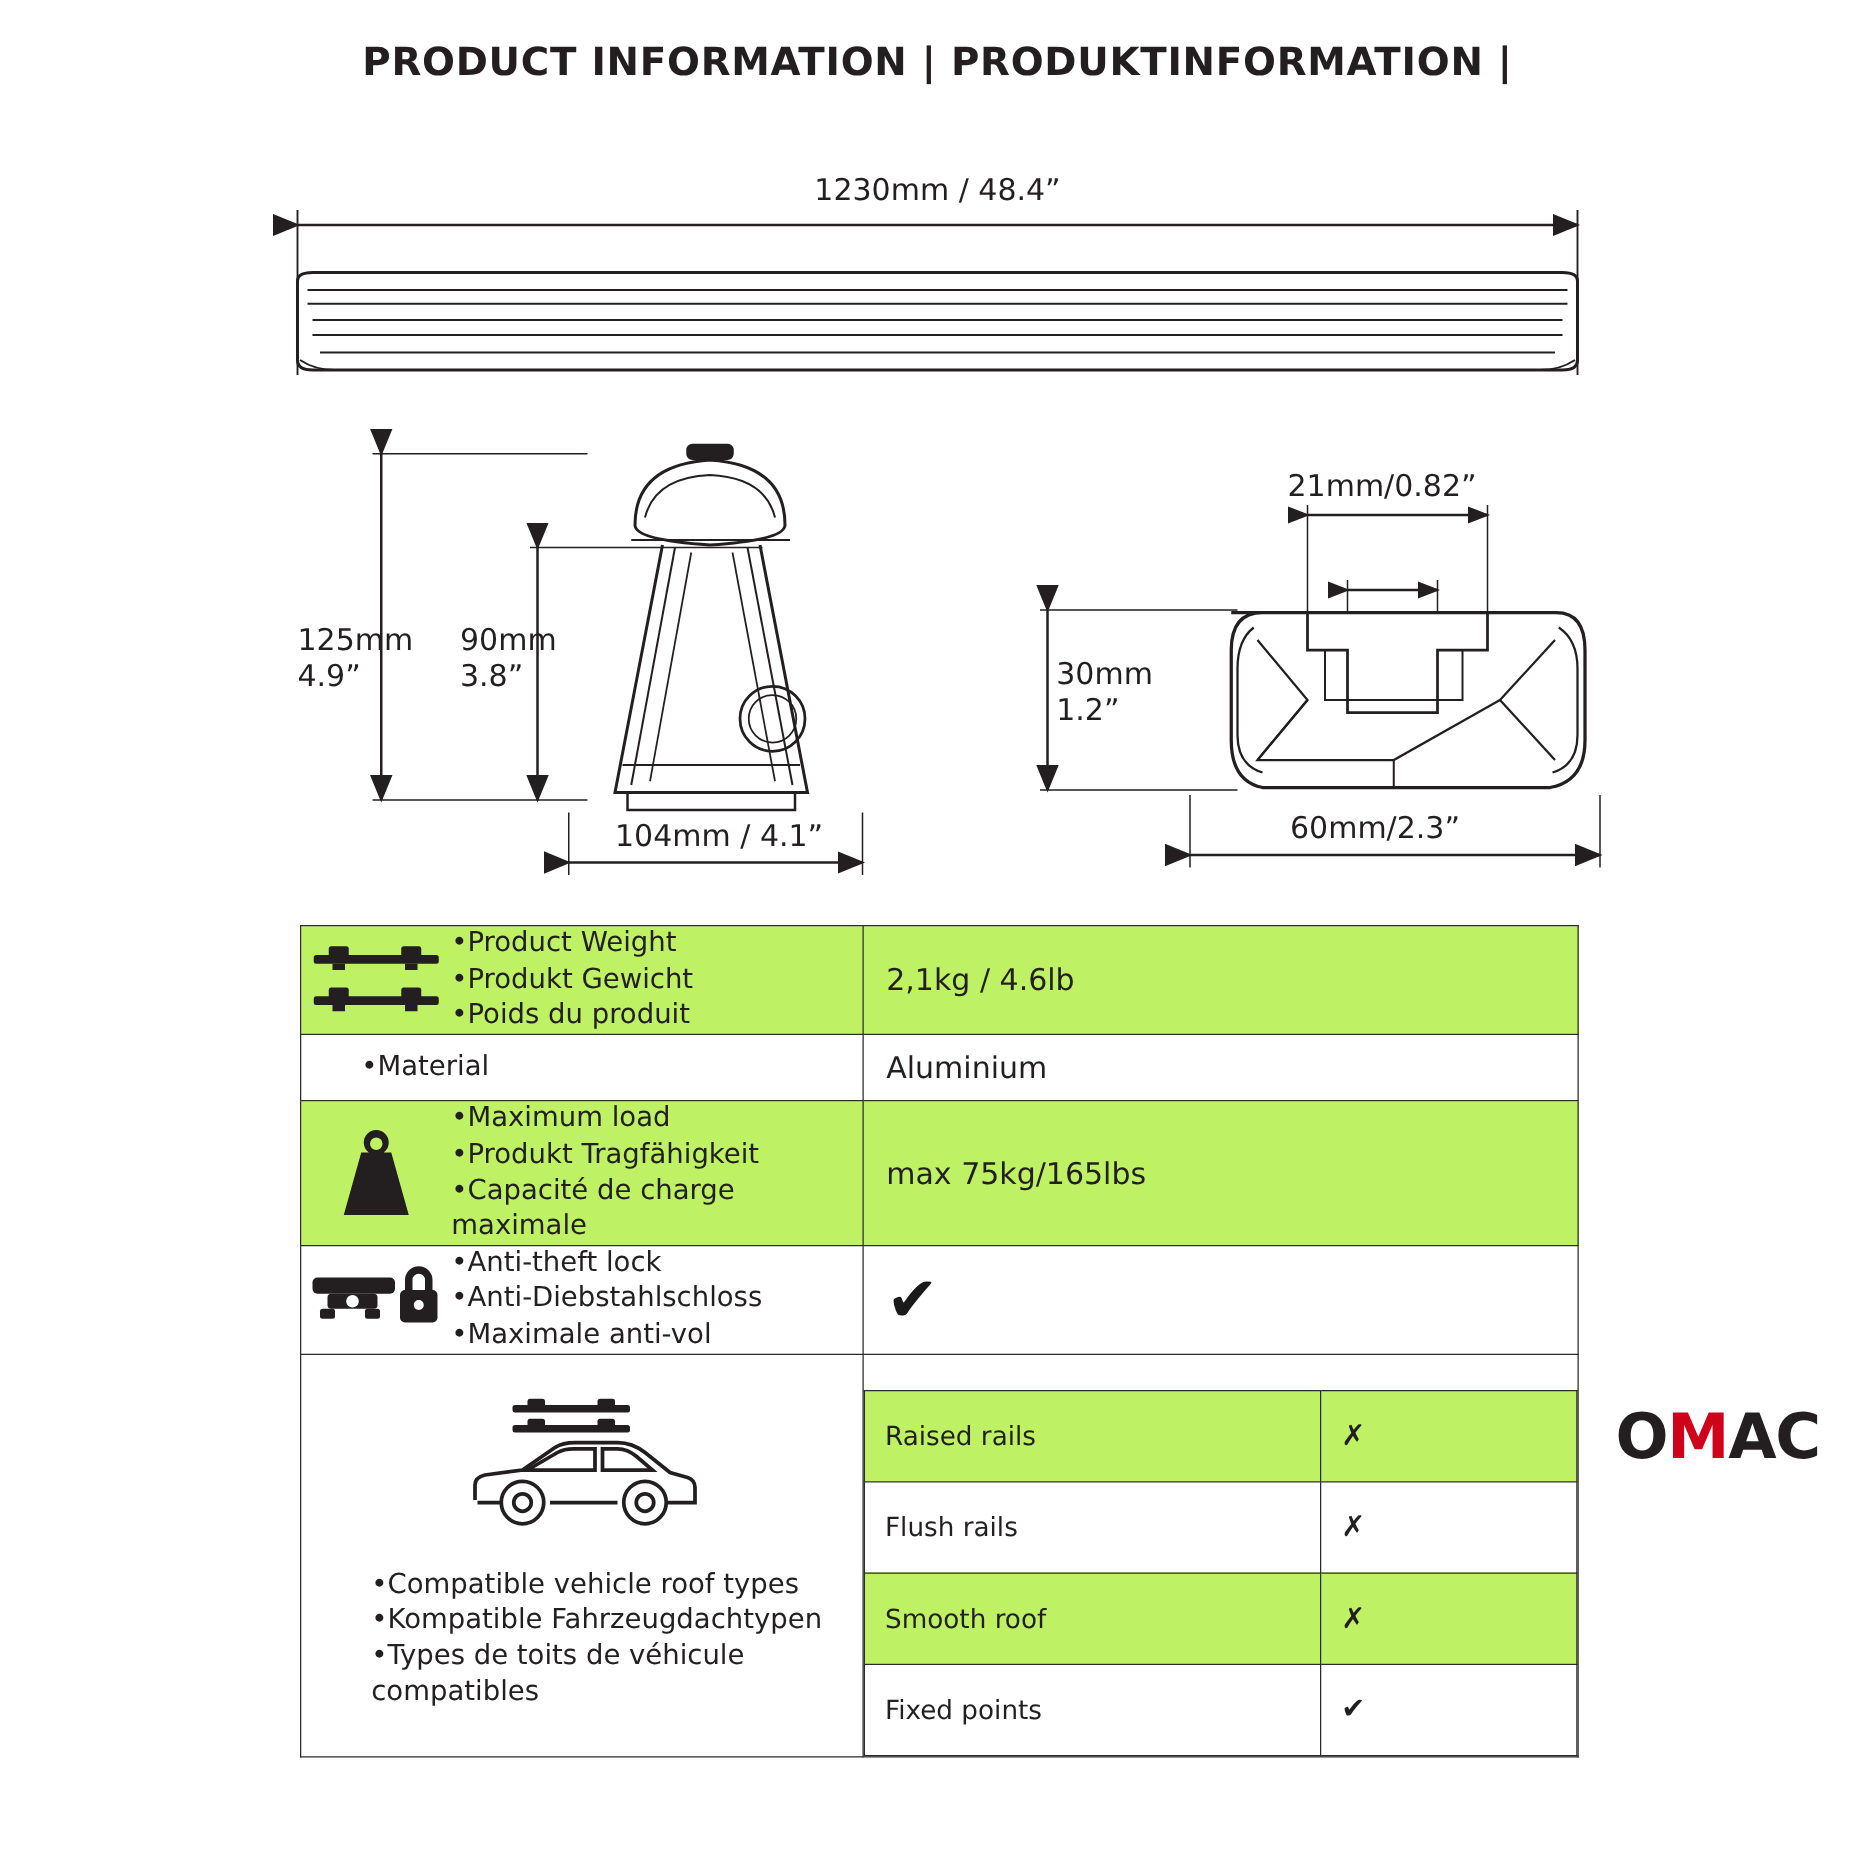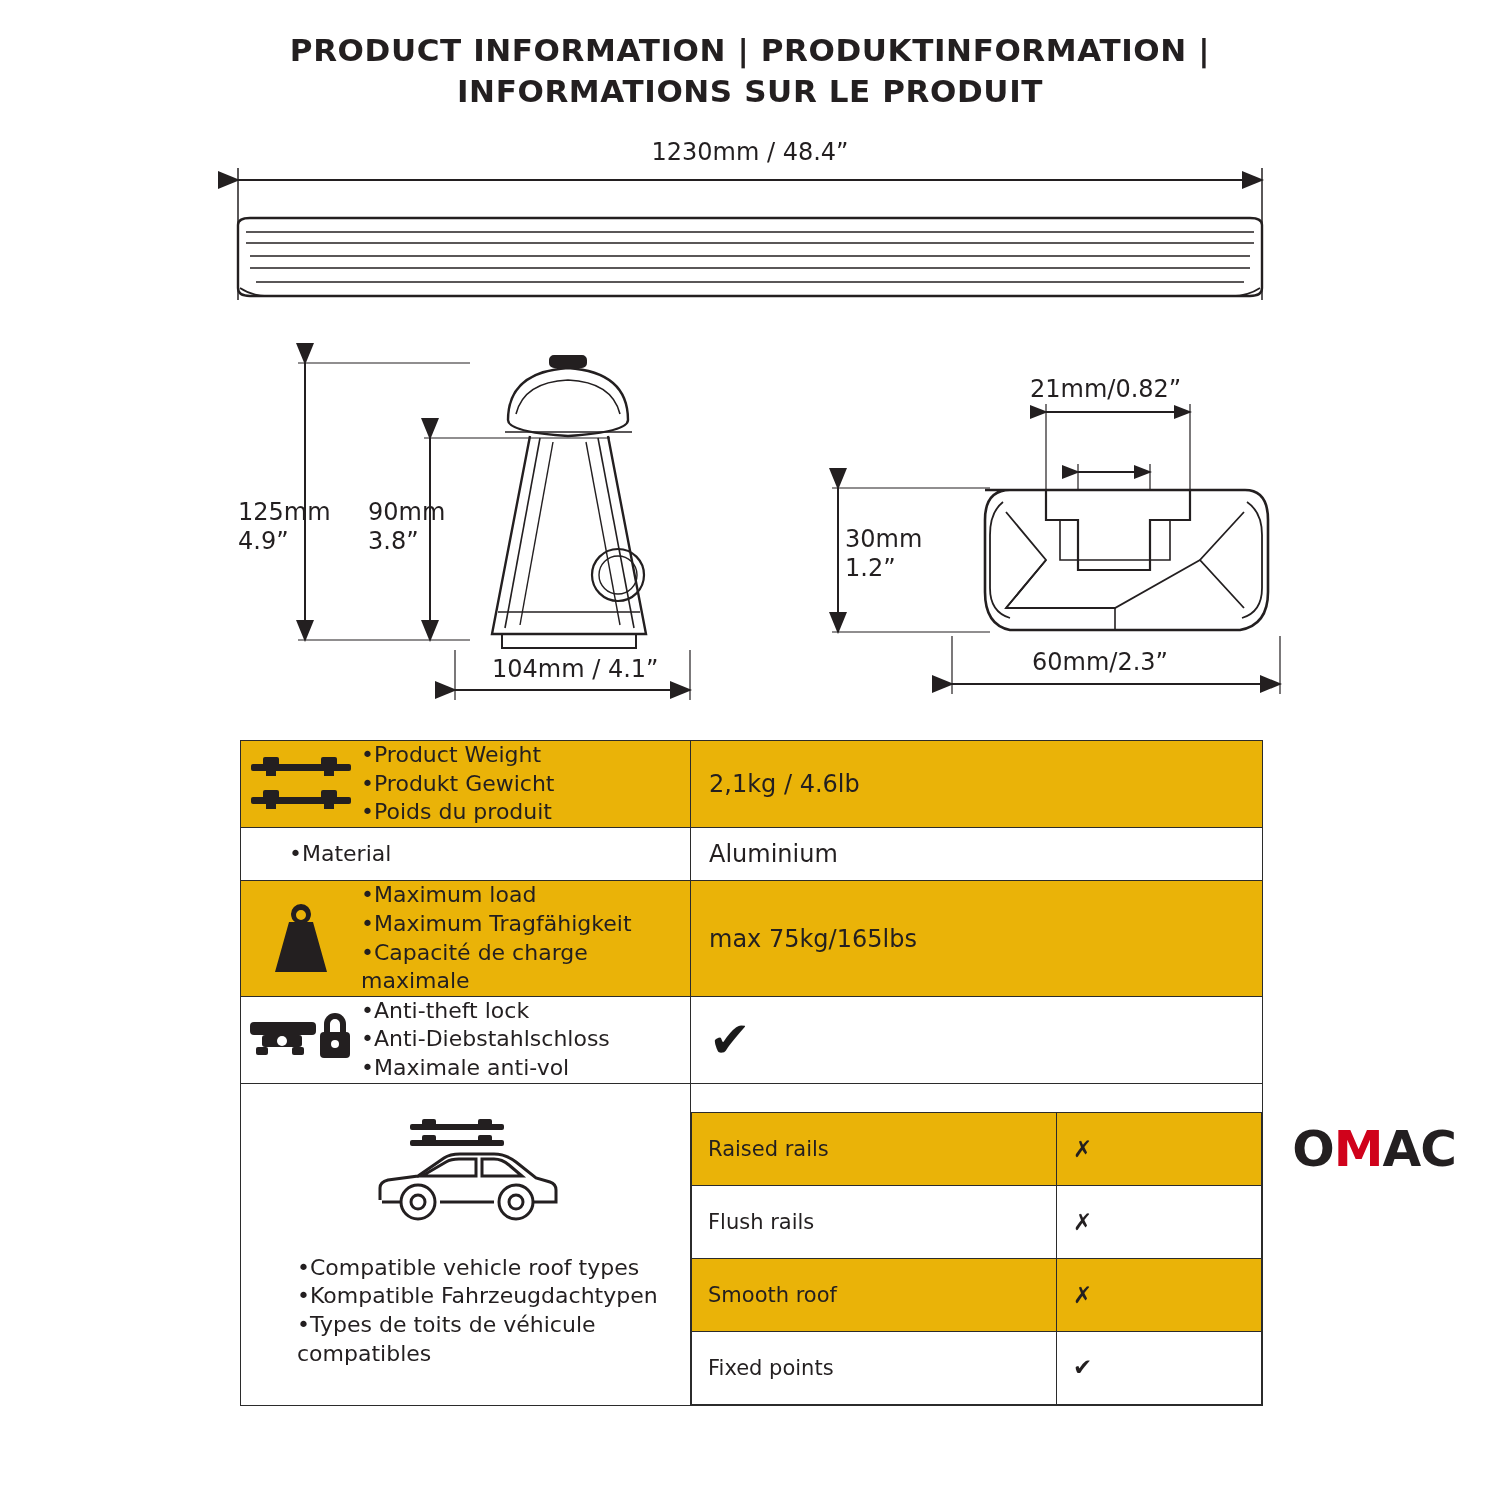--- a/index.html
+++ b/index.html
@@ -80,21 +80,21 @@
     top: 740px;
     width: 1022px;
     border-collapse: collapse;
     table-layout: fixed;
   }
   .spec-table td {
     border: 1px solid #2b2b2b;
     vertical-align: middle;
     padding: 0;
   }
-  .shade { background: #eab308; }
+  .shade { background: #bef264; }
   .cell-pad { padding: 12px 14px; }
 
   .bullets {
     font-size: 22px;
     line-height: 1.30;
     color: #231f20;
   }
   .value {
     font-size: 24px;
     color: #231f20;
@@ -169,21 +169,20 @@
   .logo .a { color: #231f20; }
   .logo .c { color: #231f20; }
 </style>
 </head>
 <body>
 
 <div class="page">
 
   <div class="title-block">
     <div class="title-line">PRODUCT INFORMATION | PRODUKTINFORMATION |</div>
-    <div class="title-line">INFORMATIONS SUR LE PRODUIT</div>
   </div>
 
   <div class="len-label">1230mm / 48.4”</div>
 
   <div class="dim dim-125">125mm
 4.9”</div>
   <div class="dim dim-90">90mm
 3.8”</div>
   <div class="dim dim-104">104mm / 4.1”</div>
   <div class="dim dim-21">21mm/0.82”</div>
@@ -331,21 +330,21 @@
             <div class="icon-box">
               <svg width="76" height="74" viewBox="0 0 76 74" xmlns="http://www.w3.org/2000/svg">
                 <g fill="#231f20">
                   <path d="M38 2 a10 10 0 0 0 -10 10 a10 10 0 0 0 4 8 l-6 0 l-14 50 l52 0 l-14 -50 l-6 0 a10 10 0 0 0 4 -8 a10 10 0 0 0 -10 -10 z
                            M38 8 a5 5 0 0 1 5 5 a5 5 0 0 1 -5 5 a5 5 0 0 1 -5 -5 a5 5 0 0 1 5 -5 z"></path>
                 </g>
               </svg>
             </div>
             <div class="bullets">
               <div>•Maximum load</div>
-              <div>•Maximum Tragfähigkeit</div>
+              <div>•Produkt Tragfähigkeit</div>
               <div>•Capacité de charge maximale</div>
             </div>
           </div>
         </td>
         <td class="shade">
           <div class="value">max 75kg/165lbs</div>
         </td>
       </tr>
 
       <tr>

